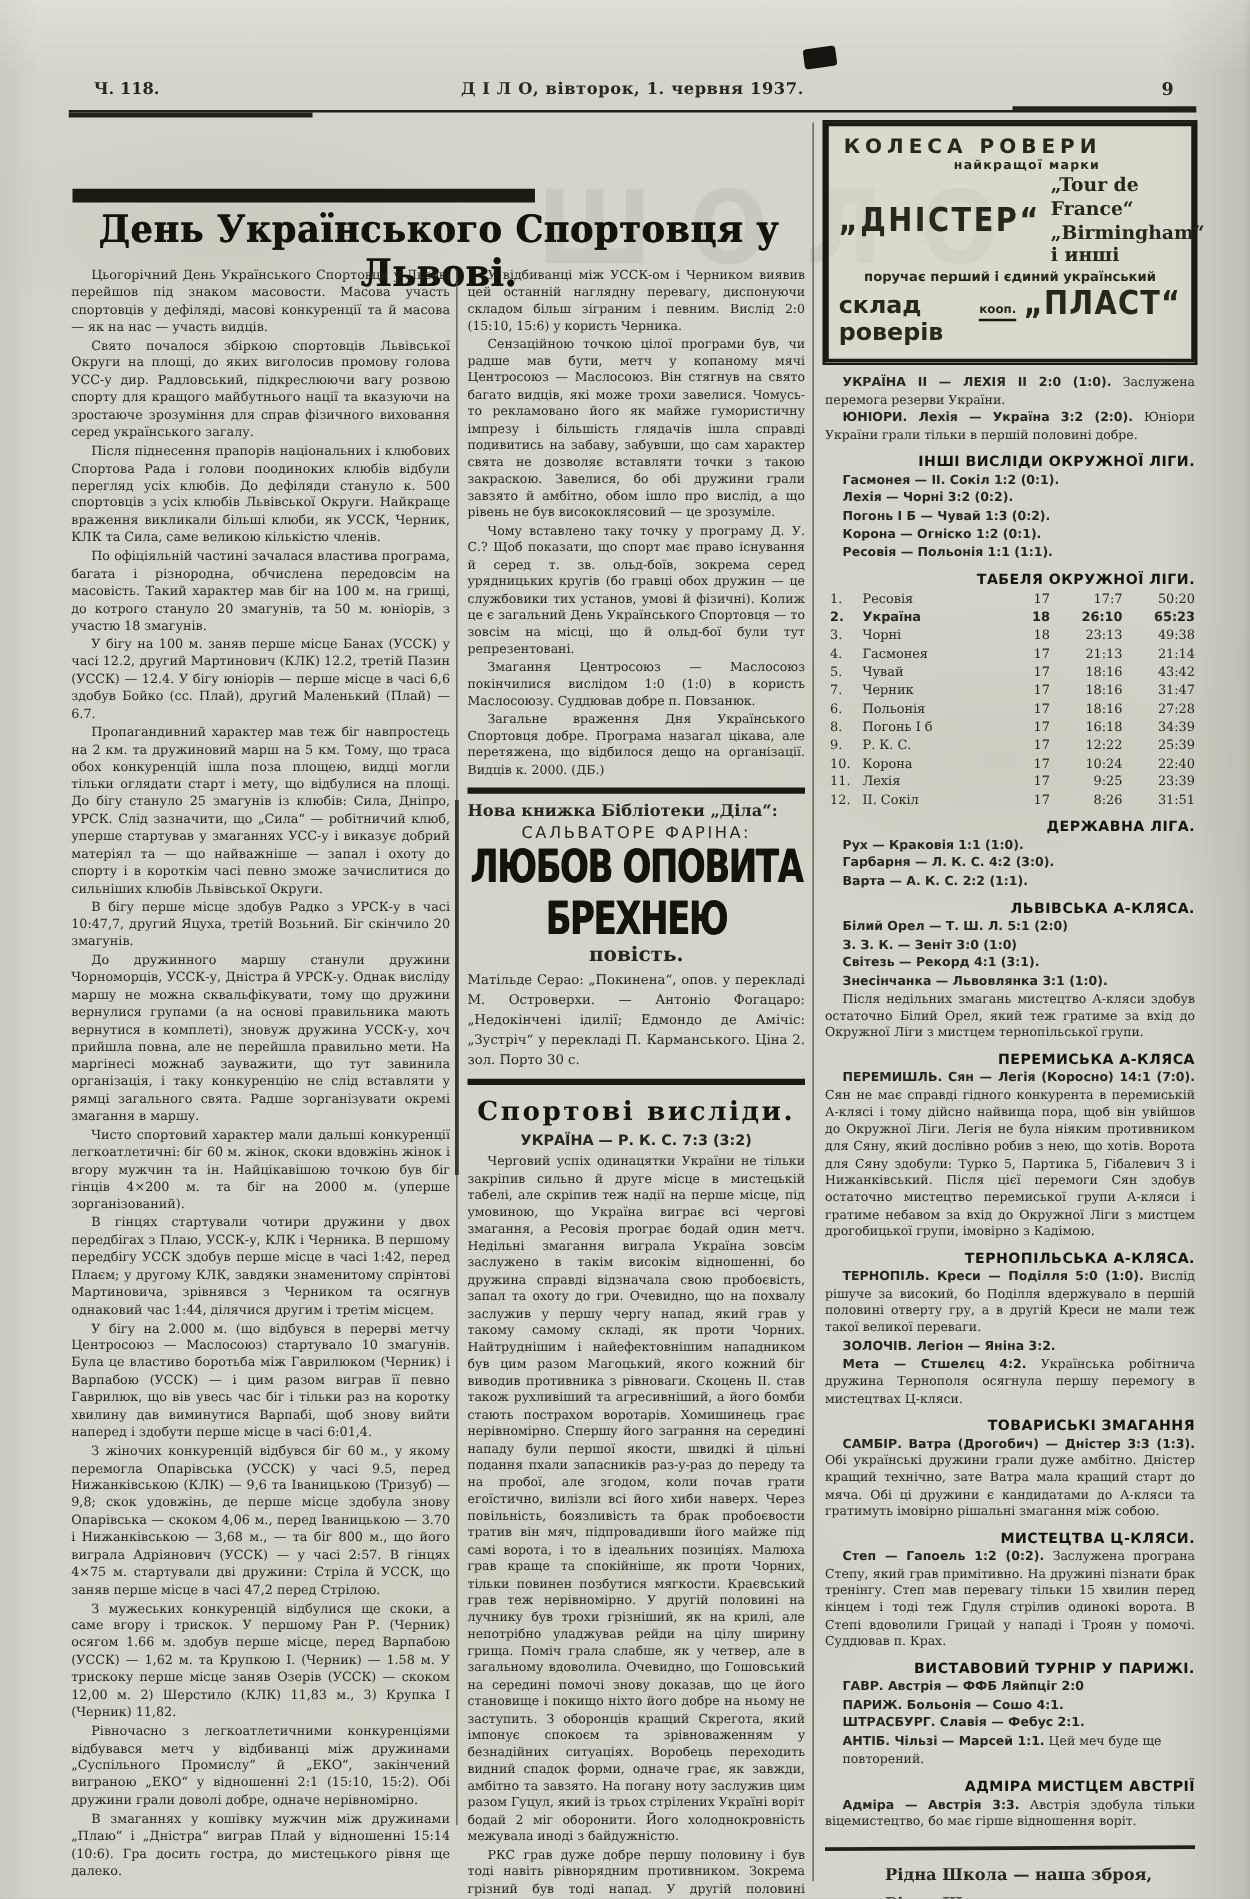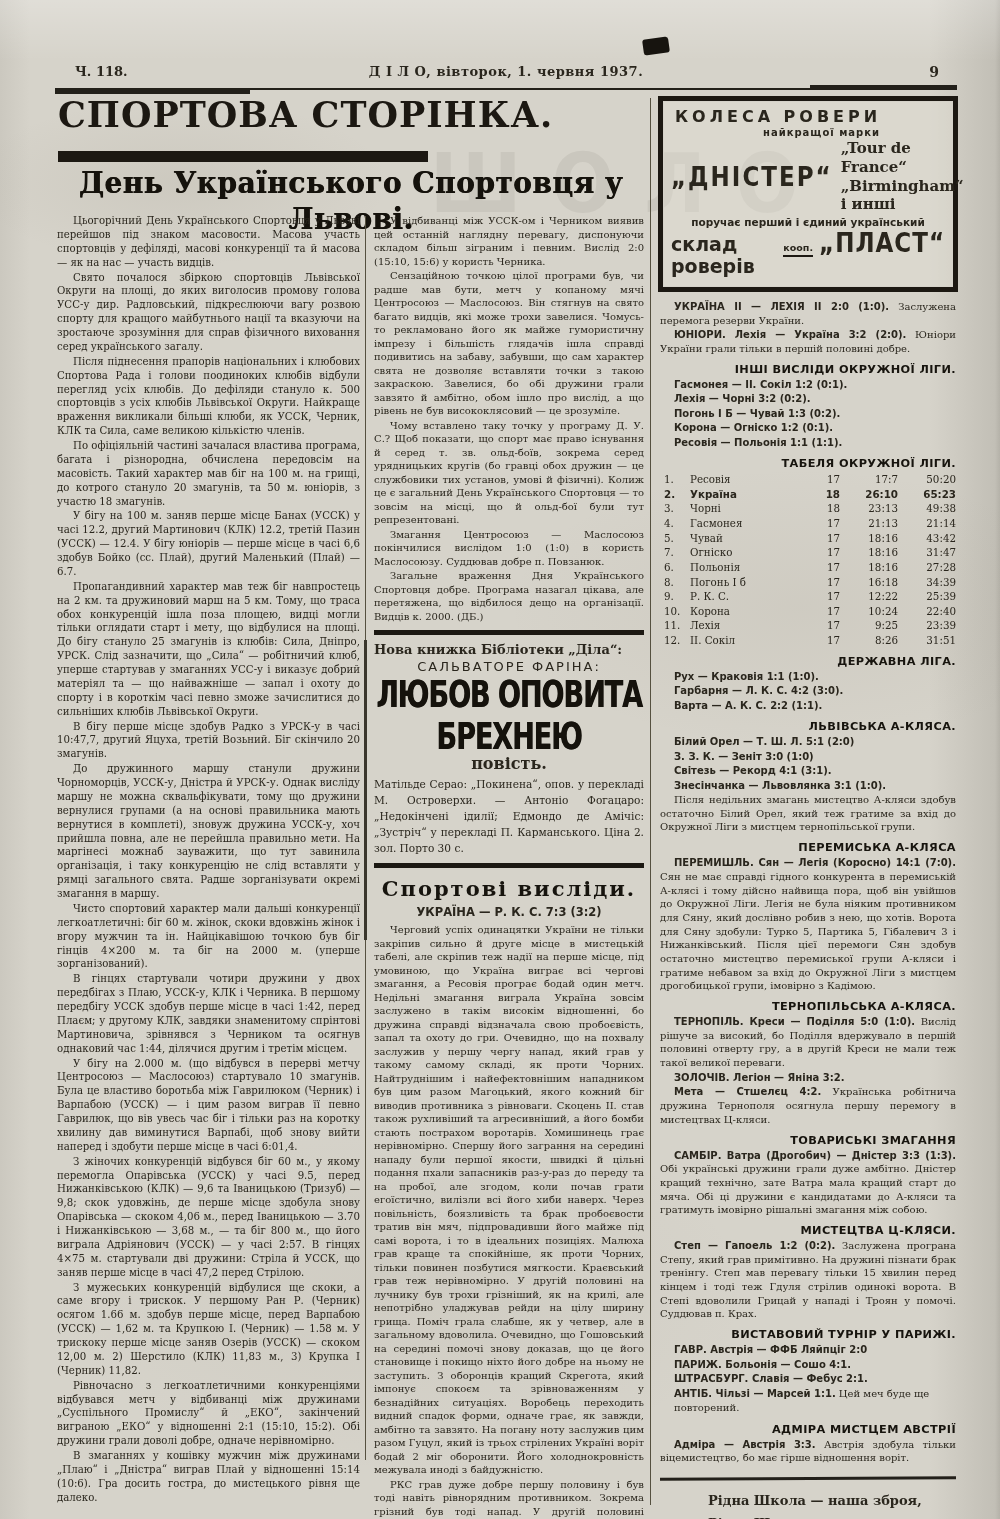--- a/index.html
+++ b/index.html
@@ -90,21 +90,20 @@
 
   <div class="hdr">
     <span class="issue">Ч. 118.</span>
     <span class="mast">Д І Л О,  вівторок, 1. червня 1937.</span>
     <span class="pgnum">9</span>
   </div>
   <div class="rule-thin"></div>
   <div class="rule-thick-l"></div>
   <div class="rule-thick-r"></div>
 
-  <div class="sec-title">СПОРТОВА СТОРІНКА.</div>
   <div class="sec-bar"></div>
 
   <div class="headline">День Українського Спортовця у Львові.</div>
 
   <div class="vdiv1"></div>
   <div class="vdiv1b"></div>
   <div class="vdiv2"></div>
 
   <div class="col1">
 
@@ -230,21 +229,21 @@
         <div class="tbl-row">
           <span>5.</span>
           <span>Чувай</span>
           <span class="num">17</span>
           <span class="num">18:16</span>
           <span class="num">43:42</span>
         </div>
 
         <div class="tbl-row">
           <span>7.</span>
-          <span>Огніско</span>
+          <span>Черник</span>
           <span class="num">17</span>
           <span class="num">18:16</span>
           <span class="num">31:47</span>
         </div>
 
         <div class="tbl-row">
           <span>6.</span>
           <span>Польонія</span>
           <span class="num">17</span>
           <span class="num">18:16</span>

